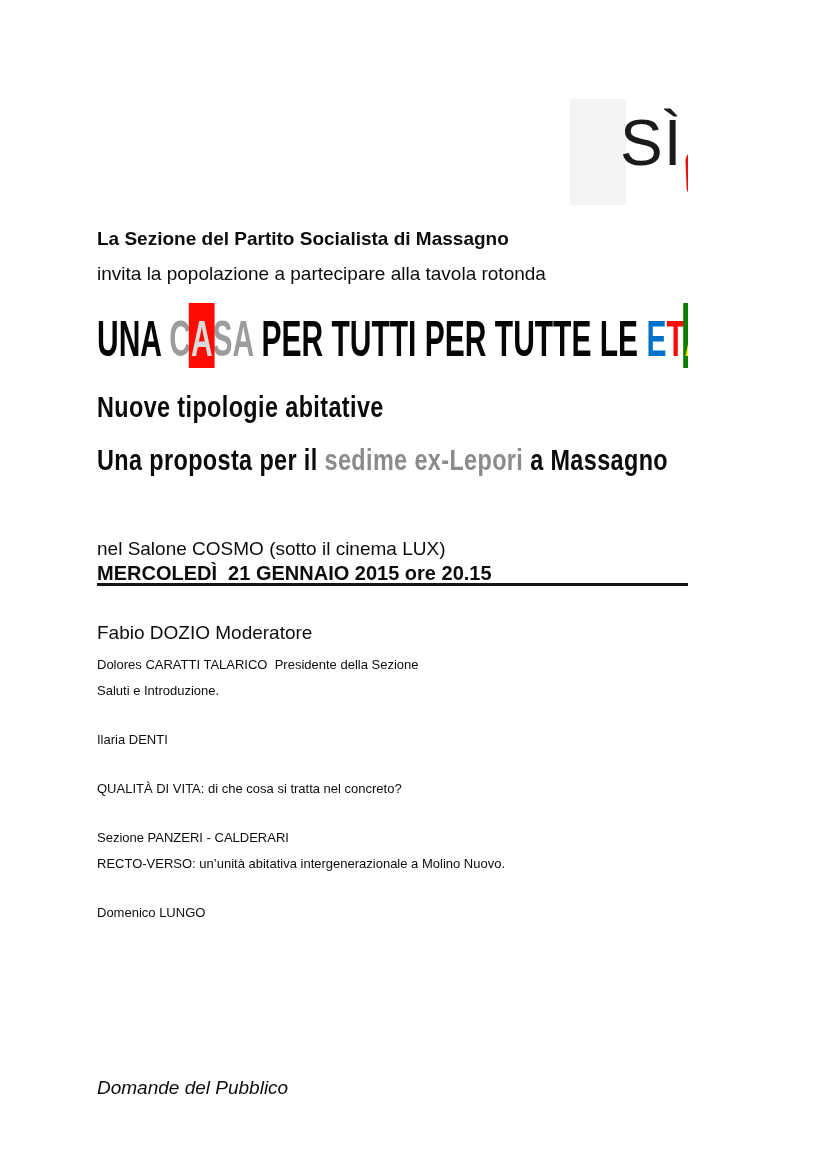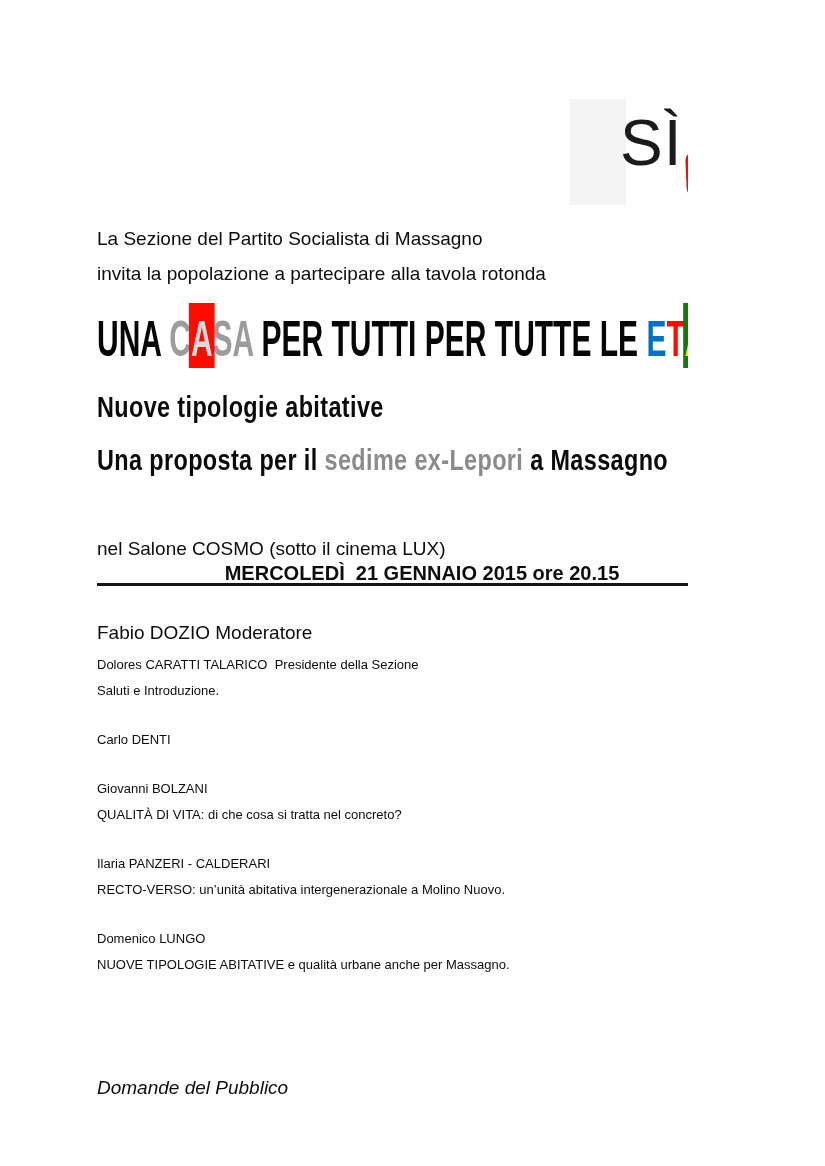--- a/index.html
+++ b/index.html
@@ -27,21 +27,21 @@
   }
   .logo-ps {
     position: absolute; left: 116px; top: 51px; width: 47px; height: 47px;
     background: #e8120c; border-radius: 10px; transform: rotate(-2.5deg);
     display: flex; align-items: center; justify-content: center;
   }
   .logo-ps span { color: #ffffff; font-weight: bold; font-size: 19px; letter-spacing: 1px; }
 
   
   .line { position: absolute; left: 97px; font-size: 19px; line-height: 26px; white-space: pre-wrap; }
-  .intro-1 { top: 207px; }
+  .intro-1 { top: 207px; font-weight: bold; }
   .intro-2 { top: 242px; }
 
   
   .main-title {
     position: absolute; left: 97px; top: 308px; margin: 0;
     font-size: 50px; line-height: 62px; font-weight: bold;
     white-space: pre; letter-spacing: 0;
     transform: scaleX(0.60); transform-origin: 0 50%;
     color: #060606;
   }
@@ -69,21 +69,21 @@
   }
   .subtitle-1 { top: 390px; }
   .subtitle-2 { top: 443px; }
   .sub-gray { color: #8b8b8b; }
 
   
   .venue { top: 517px; }
   .date-line {
     position: absolute; left: 97px; top: 540px; width: 650px;
     font-size: 20px; line-height: 26px; font-weight: bold;
-    text-align: center; white-space: pre;
+    text-align: left; white-space: pre;
   }
   .rule {
     position: absolute; left: 97px; top: 583px; width: 650px;
     border-top: 3px solid #161616; height: 0;
   }
   .moderator { top: 601px; }
 
   
   .speakers { position: absolute; left: 97px; top: 652px; width: 680px; }
   .speaker { margin: 0 0 23px 0; }
@@ -124,31 +124,29 @@
   <div class="rule"></div>
 
   <p class="line moderator">Fabio DOZIO Moderatore</p>
 
   <div class="speakers">
     <div class="speaker">
       <p class="name">Dolores CARATTI TALARICO  Presidente della Sezione</p>
       <p class="topic">Saluti e Introduzione.</p>
     </div>
     <div class="speaker">
-      <p class="name">Carlo DENTI</p>
+      <p class="name">Ilaria DENTI</p>
     </div>
     <div class="speaker">
-      <p class="name">Giovanni BOLZANI</p>
       <p class="topic">QUALITÀ DI VITA: di che cosa si tratta nel concreto?</p>
     </div>
     <div class="speaker">
-      <p class="name">Ilaria PANZERI - CALDERARI</p>
+      <p class="name">Sezione PANZERI - CALDERARI</p>
       <p class="topic">RECTO-VERSO: un’unità abitativa intergenerazionale a Molino Nuovo.</p>
     </div>
     <div class="speaker">
       <p class="name">Domenico LUNGO</p>
-      <p class="topic">NUOVE TIPOLOGIE ABITATIVE e qualità urbane anche per Massagno.</p>
     </div>
   </div>
 
   <p class="closing">Domande del Pubblico</p>
 
 </div>
 
 </body></html>

